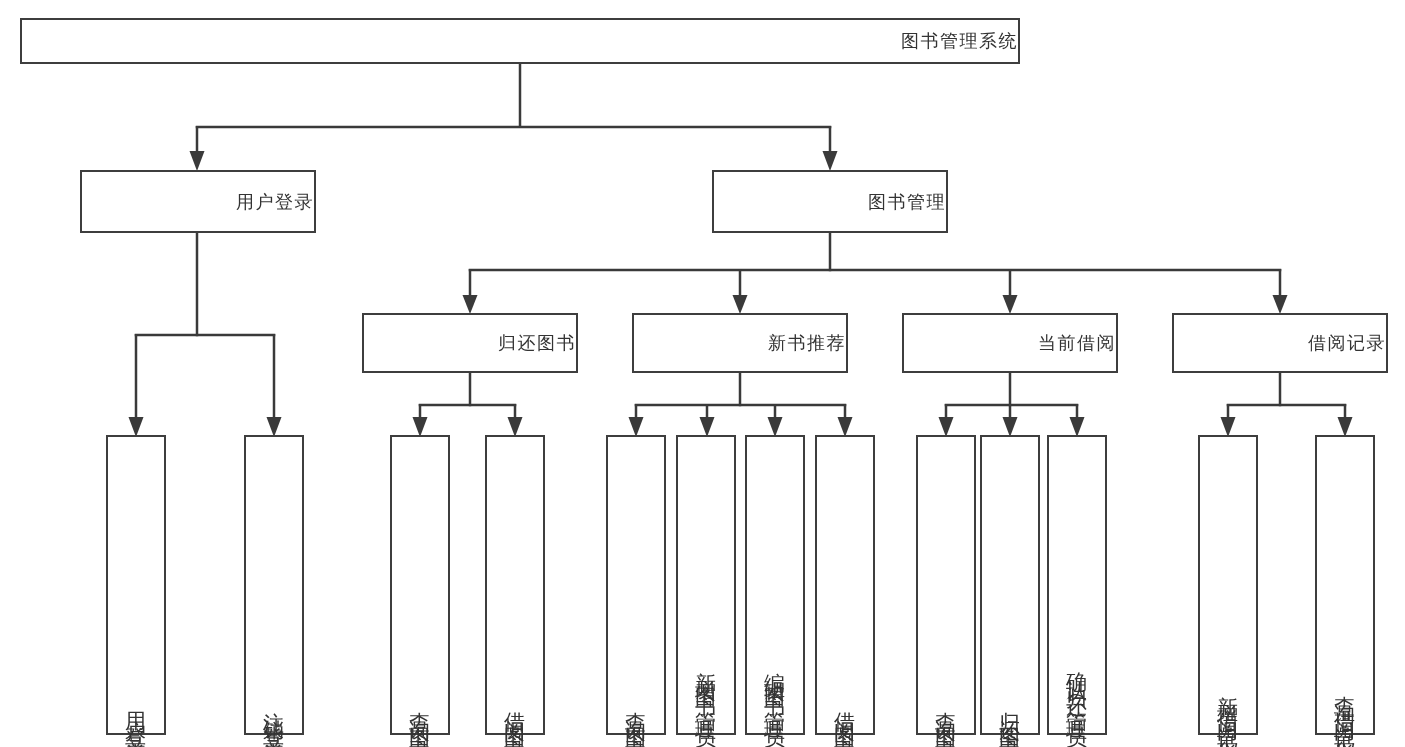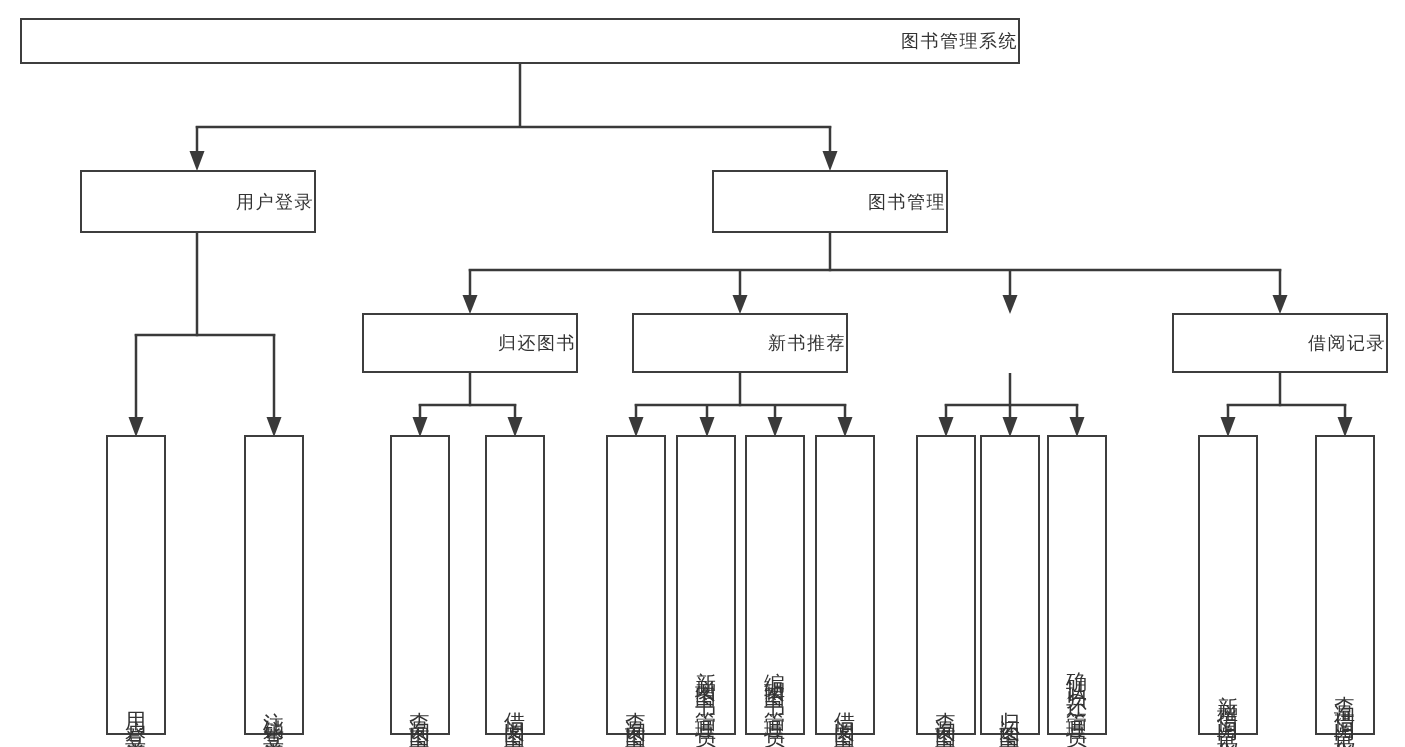--- a/index.html
+++ b/index.html
@@ -113,20 +113,23 @@
   <div class="box h" style="left:712px; top:170px; width:236px; height:63px;">
     <span>图书管理</span>
   </div>
 
   <div class="box h" style="left:362px; top:313px; width:216px; height:60px;">
     <span>归还图书</span>
   </div>
   <div class="box h" style="left:632px; top:313px; width:216px; height:60px;">
     <span>新书推荐</span>
   </div>
+  <div class="box h" style="left:902px; top:313px; width:216px; height:60px;">
+    <span>当前借阅</span>
+  </div>
   <div class="box h" style="left:1172px; top:313px; width:216px; height:60px;">
     <span>借阅记录</span>
   </div>
 
   <div class="box v" style="left:106px; top:435px; width:60px; height:300px;">
     <span>用户登录</span>
   </div>
   <div class="box v" style="left:244px; top:435px; width:60px; height:300px;">
     <span>注销登录</span>
   </div>

